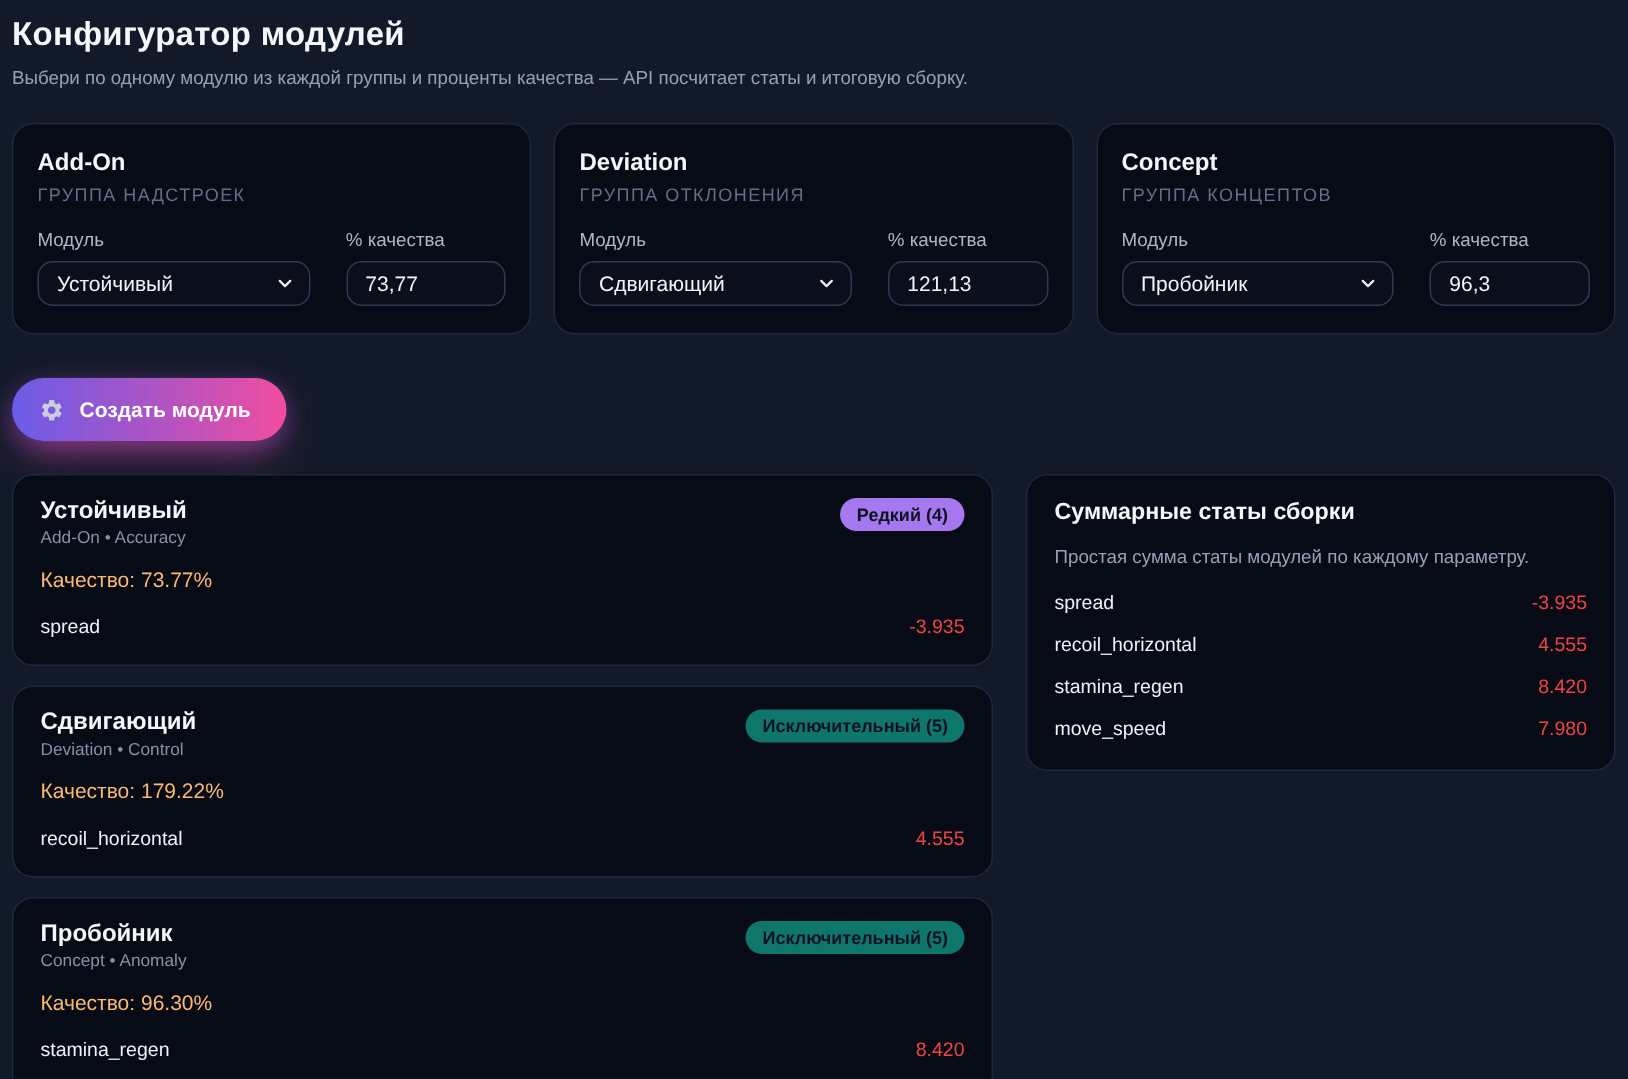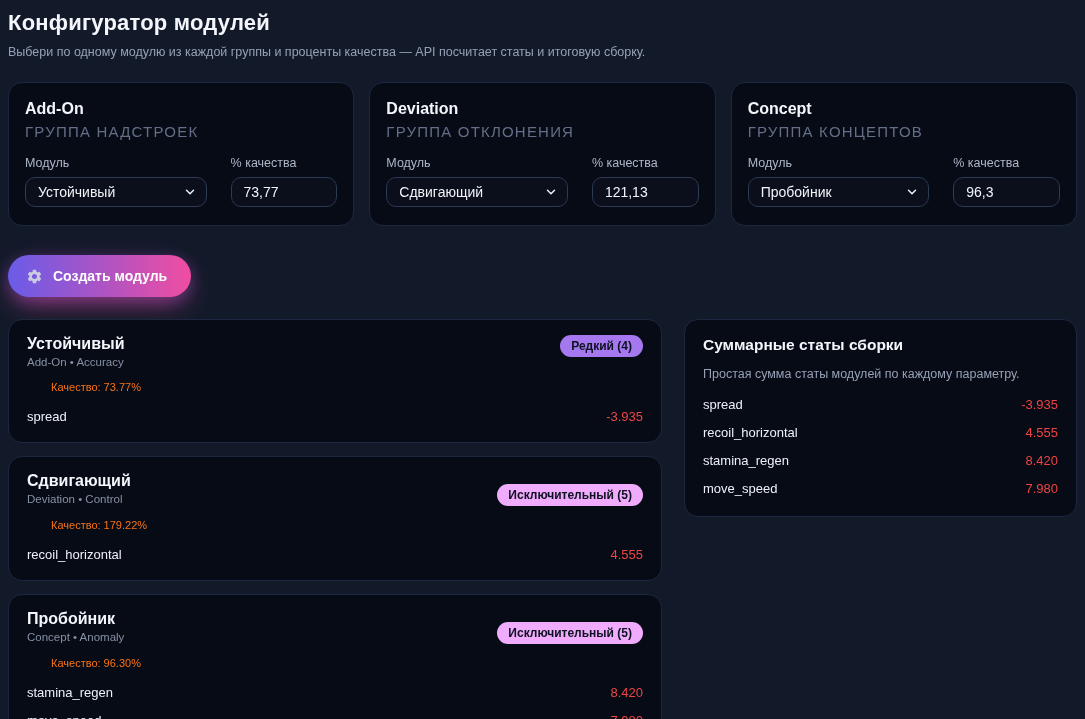--- a/index.html
+++ b/index.html
@@ -21,21 +21,21 @@
     gap:15px;
   }
   .card {
     background:#060b15;
     border:1px solid #1d2740;
     border-radius:14px;
   }
   .group-card { padding:17px 16px 18px; }
   .group-name { font-size:16px; font-weight:700; color:#f4f6fb; }
   .group-caption {
-    margin-top:5px; font-size:15px; letter-spacing:.08em;
+    margin-top:5px; font-size:12px; letter-spacing:.08em;
     text-transform:uppercase; color:#646e87;
   }
   .controls-row { margin-top:16px; display:flex; gap:24px; }
   .field { display:flex; flex-direction:column; gap:7px; }
   .field-module { flex:1.7 1 0; min-width:0; }
   .field-quality { flex:1 1 0; min-width:0; }
   .field-label { font-size:12.5px; color:#aeb7ca; }
   .select-wrap { position:relative; }
   select, input[type="text"] {
     width:100%; height:30px;
@@ -80,22 +80,22 @@
   .modules-col { display:flex; flex-direction:column; gap:13px; }
   .module-card { padding:15px 18px 14px; }
   .module-head { display:flex; justify-content:space-between; align-items:flex-start; }
   .module-title { font-size:16px; font-weight:700; color:#f4f6fb; }
   .module-subtitle { margin-top:3px; font-size:11.5px; color:#8791a6; }
   .badge {
     font-size:12px; font-weight:600; color:#0d1220;
     padding:4px 11px; border-radius:999px; white-space:nowrap;
   }
   .badge-purple { background:#a678f0; }
-  .badge-orange { background:#f0abfc;margin-top:12px; }
-  .module-quality { margin-top:13px; font-size:11px; color:#f97316;margin-left:24px; }
+  .badge-orange { background:#0f766e; }
+  .module-quality { margin-top:13px; font-size:14px; color:#fdba74; }
   .stats-list { margin-top:12px; }
   .stat-row {
     display:flex; justify-content:space-between; align-items:center;
     padding:4px 0; font-size:13px; color:#f0f2f7;
   }
   .stat-row + .stat-row { margin-top:5px; }
   .stat-name { color:#eef1f7;text-align:center; }
   .stat-value { color:#ef4444; }
 
   

